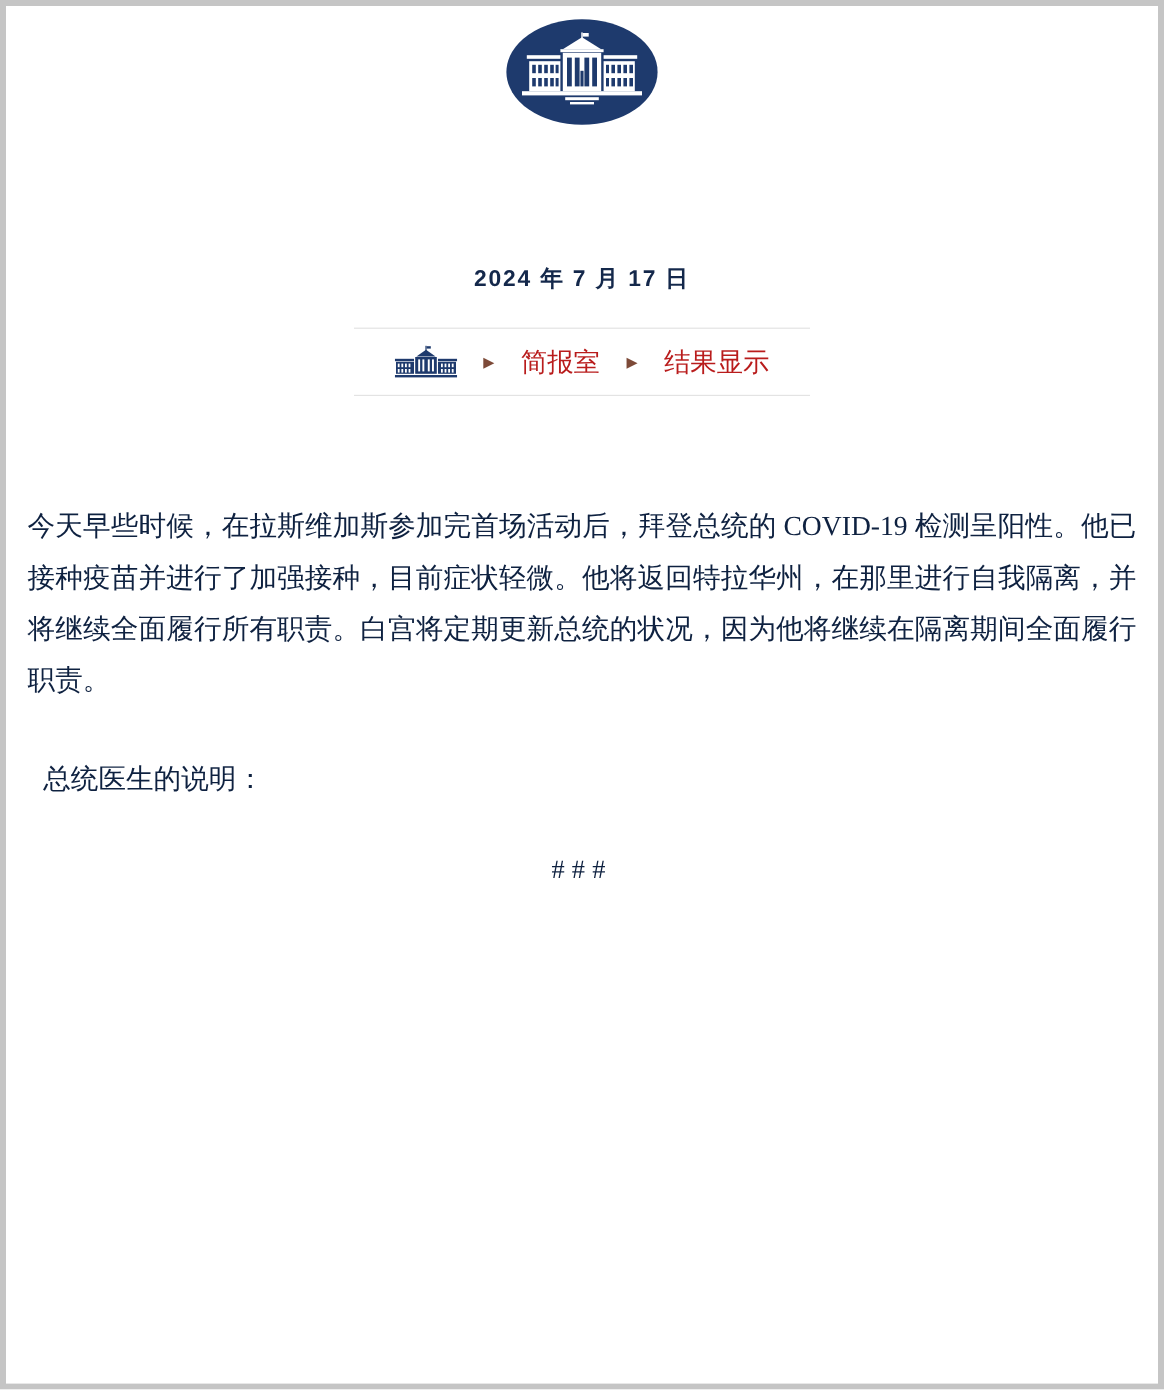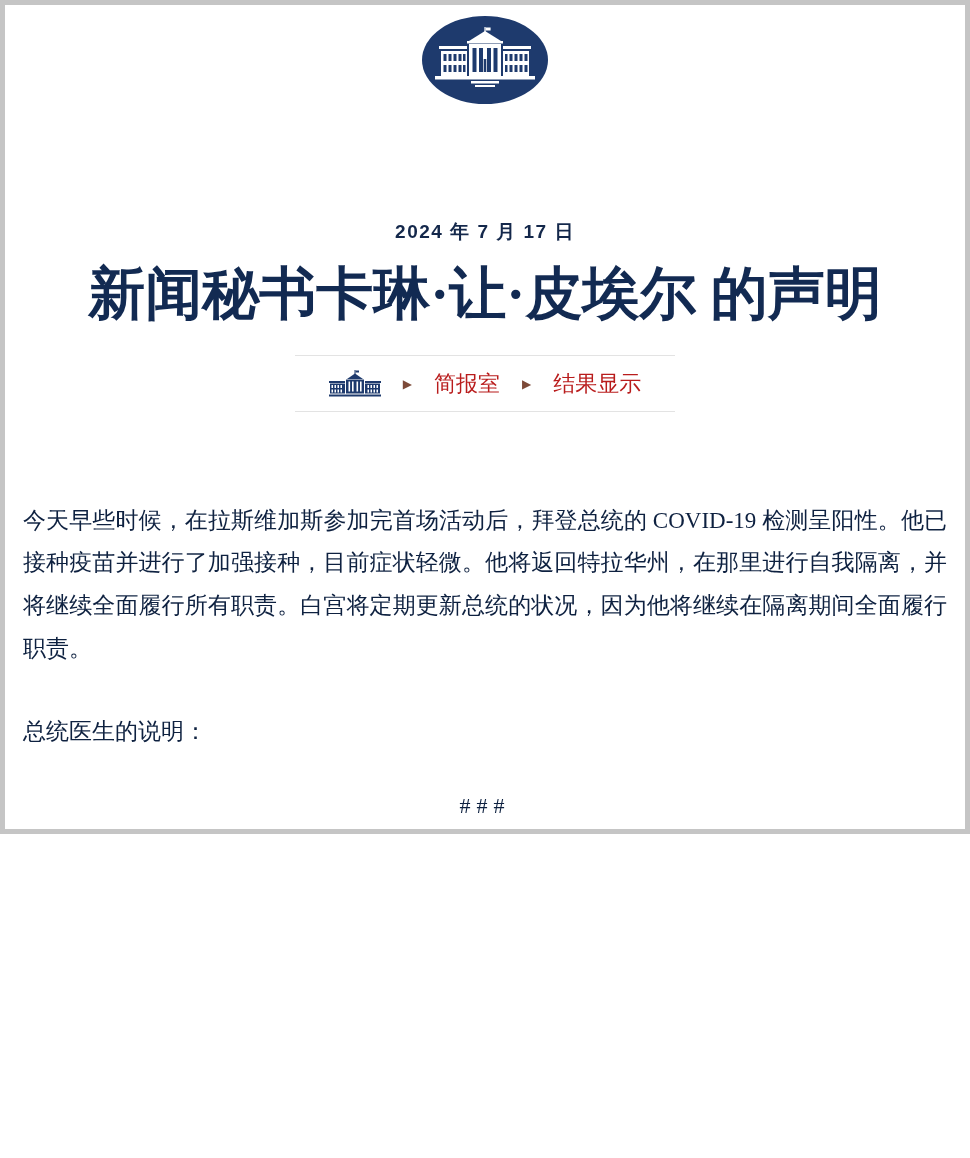--- a/index.html
+++ b/index.html
@@ -3,21 +3,21 @@
 <meta charset="utf-8">
 <style>
   html, body { margin: 0; padding: 0; }
   body {
     width: 970px; height: 1158px;
     background: #ffffff;
     font-family: "Liberation Serif", "DejaVu Serif", serif;
   }
   .frame {
     box-sizing: border-box;
-    width: 970px; height: 834px;
+    width: 970px; height: 1158px;
     border: 5px solid #c5c5c5;
     background: #ffffff;
     overflow: hidden;
   }
   .logo-wrap {
     text-align: center;
     margin-top: 10px;
     height: 92px;
   }
   .logo-wrap svg { display: inline-block; }
@@ -66,21 +66,21 @@
   }
   .crumb-home { display: inline-flex; align-items: center; cursor: pointer; }
   article.statement {
     margin: 88px 18px 0 18px;
     color: #0e2140;
     font-size: 23px;
     line-height: 1.86;
     text-align: justify;
   }
   article.statement p { margin: 0 0 40px 0; }
-  article.statement p.doctor-note-heading { margin: 0 0 40px 0; }
+  article.statement p.doctor-note-heading { margin: 0 0 40px 13px; }
   .end-mark {
     margin-top: 14px;
     text-align: center;
     font-size: 22px;
     letter-spacing: 6px;
     color: #0e2140;
   }
 </style>
 </head>
 <body>
@@ -135,21 +135,20 @@
       </g>
 
       <rect x="14" y="61" width="100" height="3.5" fill="#ffffff"></rect>
       <rect x="50" y="66" width="28" height="2.5" fill="#ffffff"></rect>
       <rect x="54" y="70" width="20" height="2" fill="#ffffff"></rect>
     </svg>
   </div>
 
   <div class="date-line">2024 年 7 月 17 日</div>
 
-  <h1 class="page-title">新闻秘书卡琳·让·皮埃尔 的声明</h1>
 
   <nav class="breadcrumb">
     <span class="crumb-home">
       <svg width="52" height="28" viewBox="0 0 52 28">
         <g fill="#1e3a6d">
 
           <rect x="25.5" y="0" width="1" height="5"></rect>
           <rect x="26.5" y="0.5" width="3.5" height="2"></rect>
           <polygon points="26,3.5 34,9 18,9"></polygon>
 

